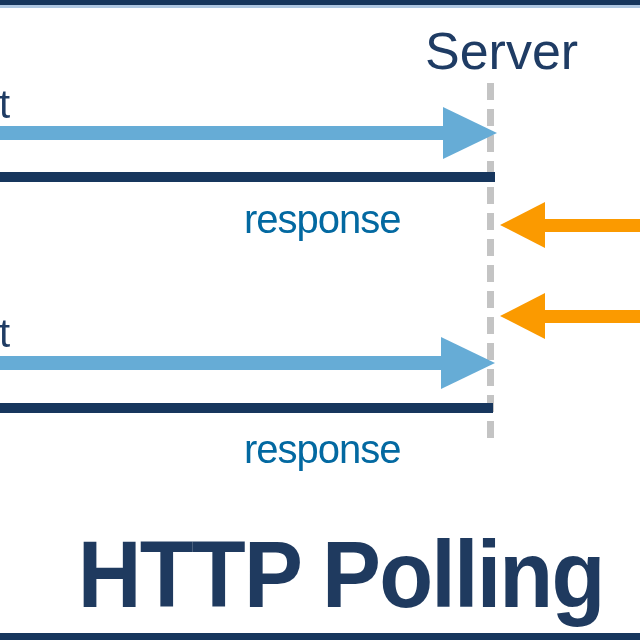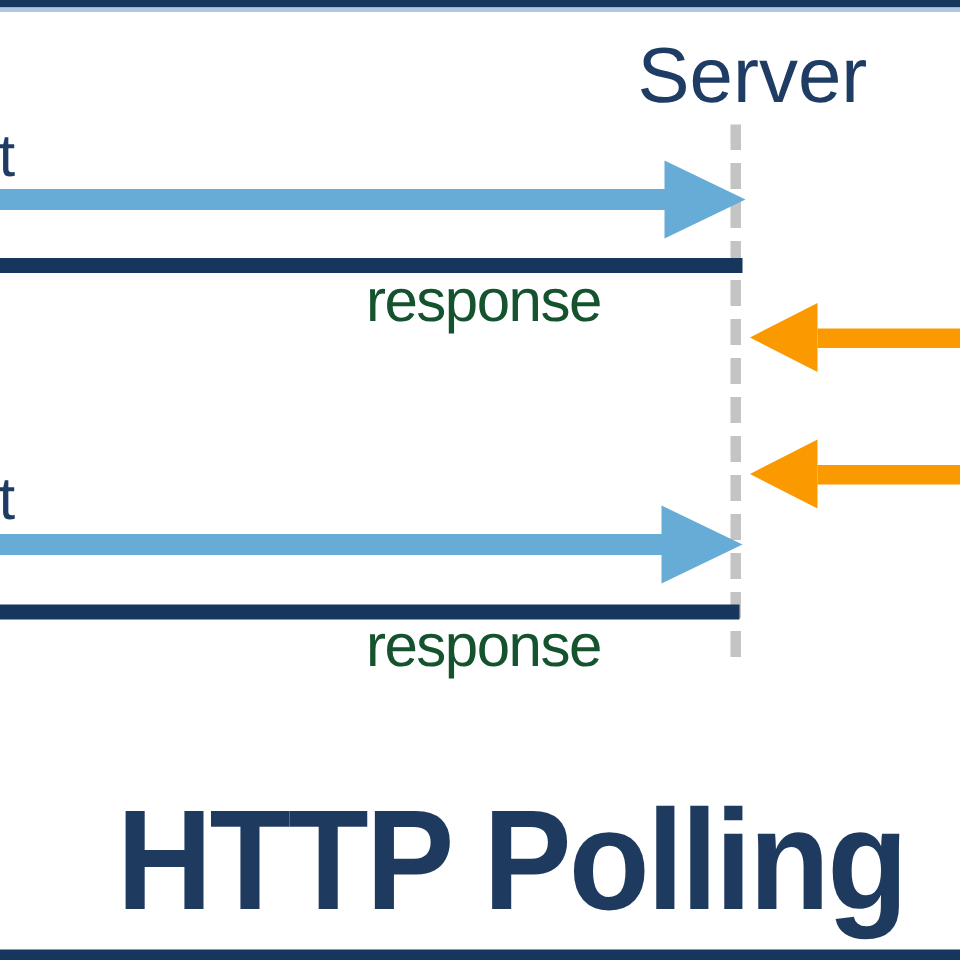--- a/index.html
+++ b/index.html
@@ -61,21 +61,21 @@
   }
   .orange-body-2 { left:545px; top:310px; width:95px; height:13px; background:#FB9A00; }
 
   
   .request-cropped {
     font-size: 40px; color: #1F3C64; white-space: nowrap;
   }
   .request-1 { left:-1px; top:84px; }
   .request-2 { left:-1px; top:313px; }
   .response-label {
-    font-size: 40px; letter-spacing: -1px; color: #14532d; white-space: nowrap;
+    font-size: 40px; letter-spacing: -1px; color: #0369a1; white-space: nowrap; margin-top: 18px;
   }
   .response-1 { left:244px; top:181px; }
   .response-2 { left:244px; top:411px; }
 
   
   .title-wrap { left:0; top:527px; width:640px; text-align:center;padding-left:21px; }
   .title-text {
     display:inline-block;
     font-size: 95px; font-weight: bold; letter-spacing: -2px;
     color: #1F3A5F; white-space: nowrap;

